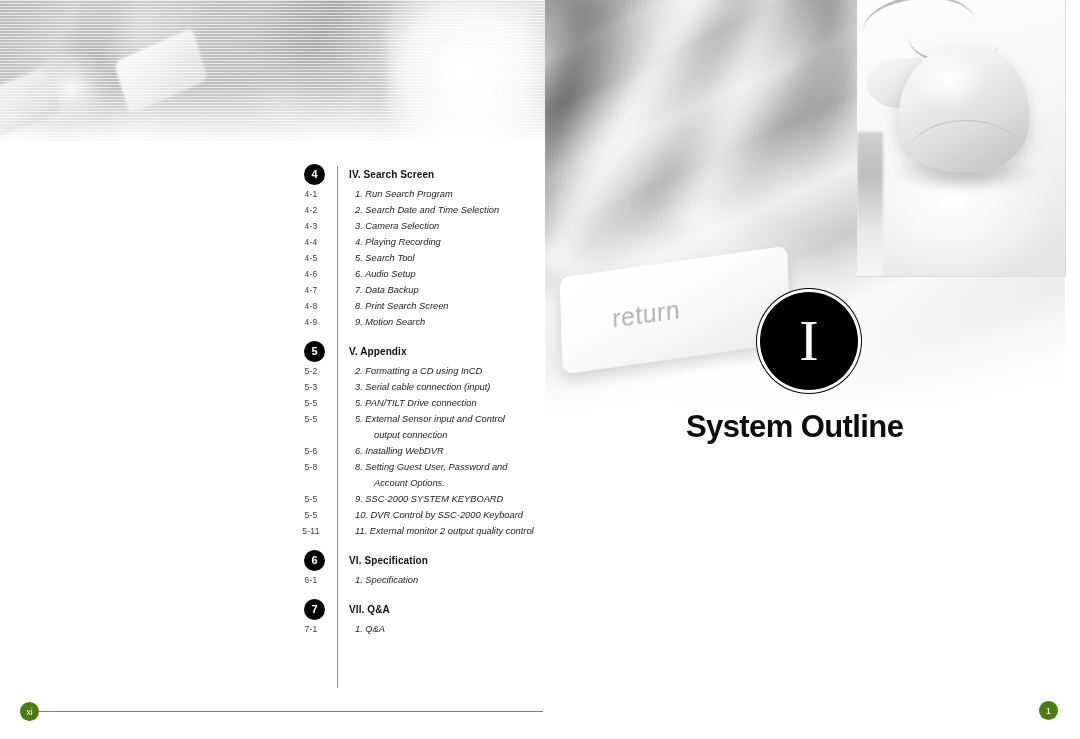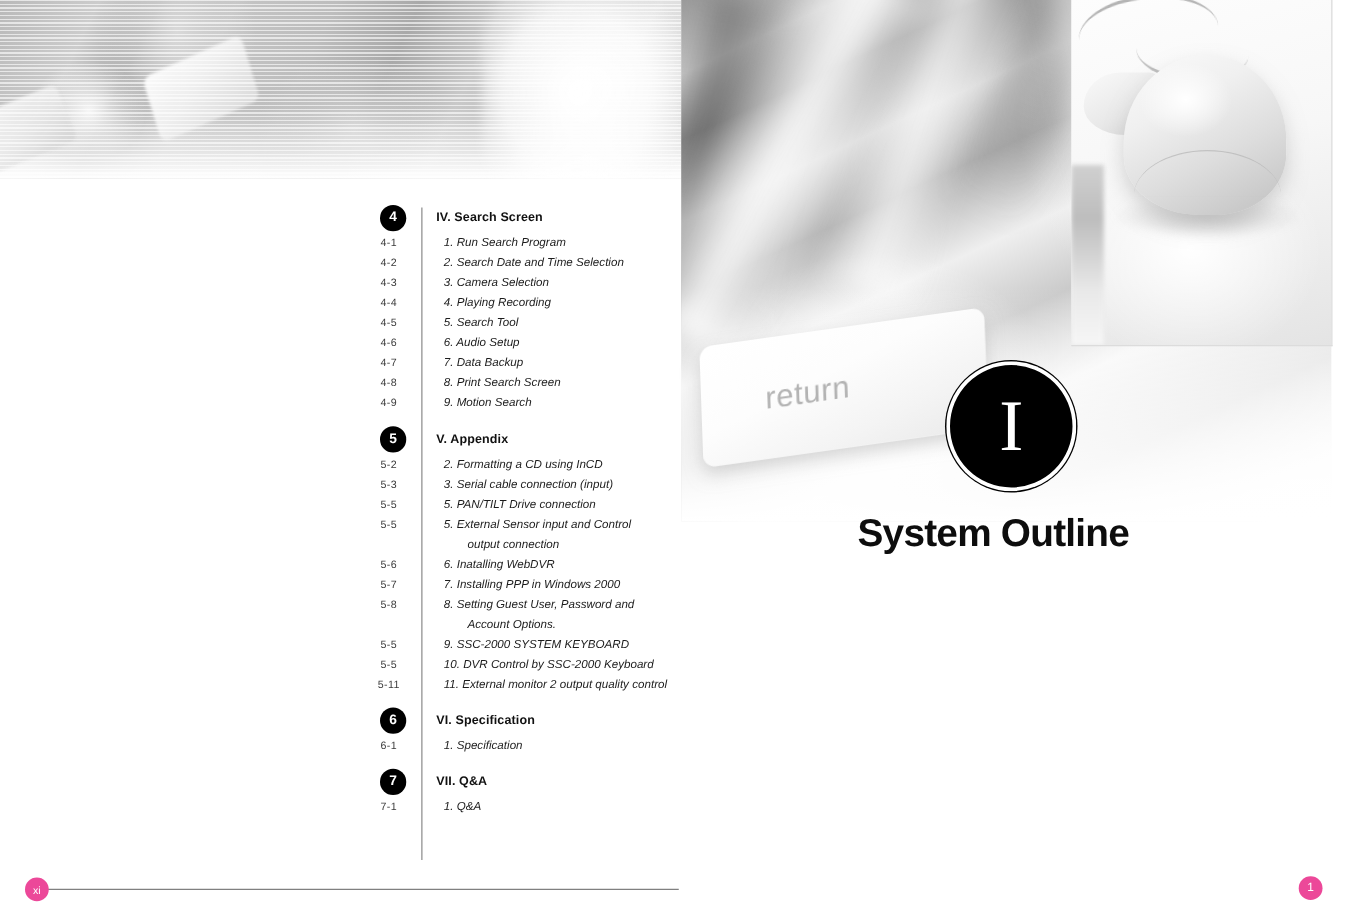--- a/index.html
+++ b/index.html
@@ -320,21 +320,21 @@
   #footer-rule {
     position: absolute;
     left: 38px; top: 711px;
     width: 505px; height: 1px;
     background: #808080;
   }
   .foot-badge {
     position: absolute;
     width: 19px; height: 19px;
     border-radius: 50%;
-    background: #ec4899;
+    background: #4d7c0f;
     color: #ffffff;
     font-size: 8.5px;
     display: flex;
     align-items: center;
     justify-content: center;
     font-family: "Liberation Sans", sans-serif;
   }
   #foot-badge-left  { left: 20px; top: 702px; }
   #foot-badge-right { left: 1039px; top: 701px; font-size: 9.5px; }
 </style>
@@ -441,24 +441,20 @@
       </div>
       <div class="entry">
         <span class="entry-num"></span>
         <span class="entry-label cont">output connection</span>
       </div>
       <div class="entry">
         <span class="entry-num">5-6</span>
         <span class="entry-label">6. Inatalling WebDVR</span>
       </div>
       <div class="entry">
-        <span class="entry-num">5-7</span>
-        <span class="entry-label">7. Installing PPP in Windows 2000</span>
-      </div>
-      <div class="entry">
         <span class="entry-num">5-8</span>
         <span class="entry-label">8. Setting Guest User, Password and</span>
       </div>
       <div class="entry">
         <span class="entry-num"></span>
         <span class="entry-label cont">Account Options.</span>
       </div>
       <div class="entry">
         <span class="entry-num">5-5</span>
         <span class="entry-label">9. SSC-2000 SYSTEM KEYBOARD</span>

